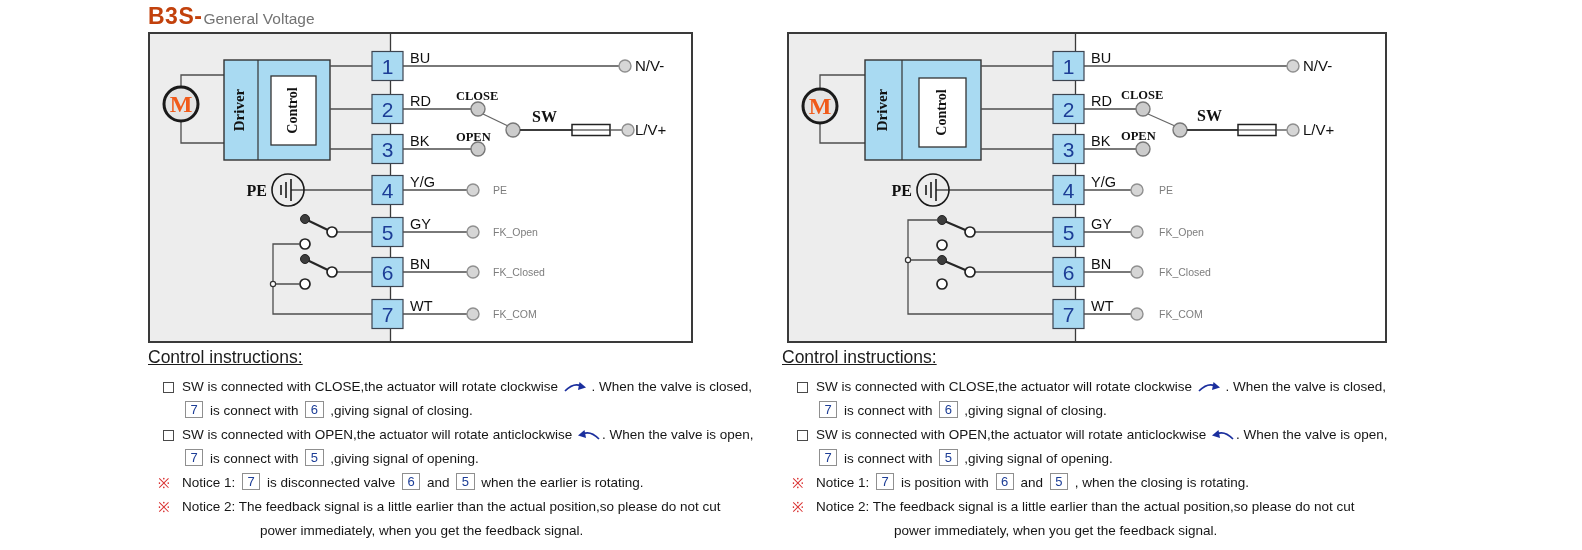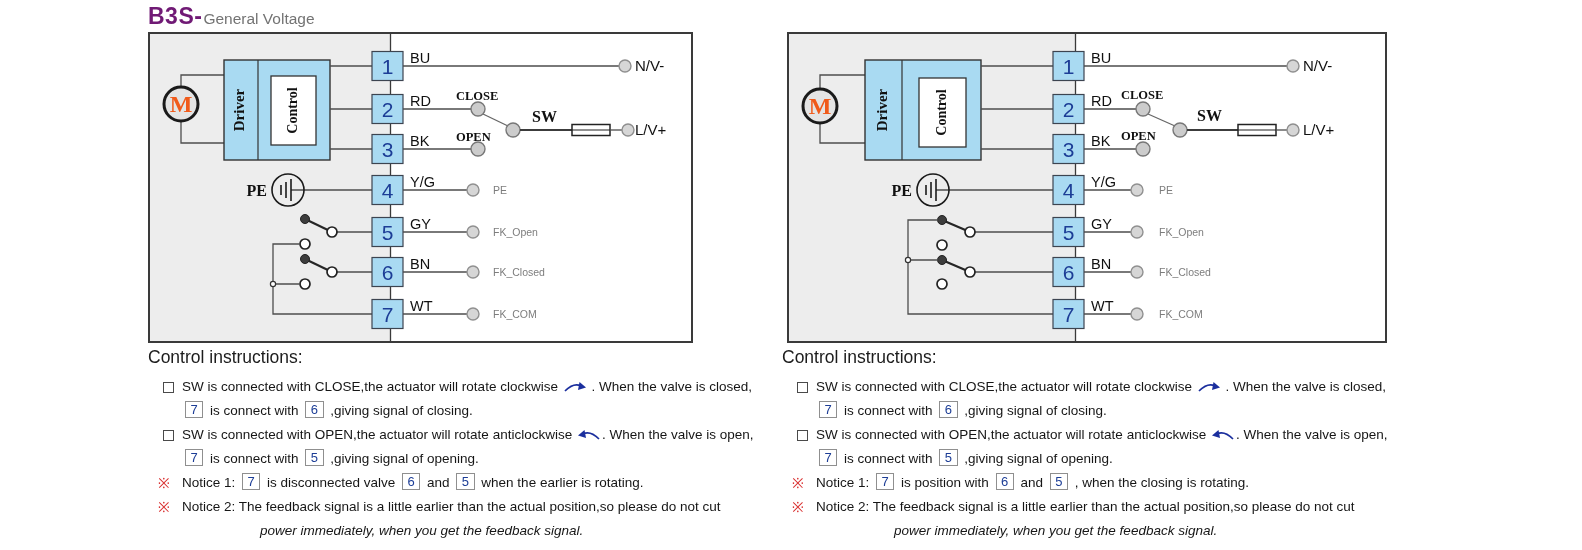--- a/index.html
+++ b/index.html
@@ -1,26 +1,26 @@
 <!DOCTYPE html>
 <html><head>
 <meta charset="utf-8">
 <style>
   html,body{margin:0;padding:0;background:#fff;}
   body{width:1582px;height:550px;position:relative;font-family:"Liberation Sans",sans-serif;overflow:hidden;}
   .panel{position:absolute;top:3px;width:620px;height:545px;}
   .ptitle{position:absolute;top:0;left:0;white-space:nowrap;}
-  .model{font-weight:bold;font-size:23px;color:#701a75;letter-spacing:.5px;}
+  .model{font-weight:bold;font-size:23px;color:#c2410c;letter-spacing:.5px;}
   .variant{font-size:15.5px;color:#737373;margin-left:1px;}
   svg.diag{position:absolute;top:29px;left:0;}
   .panel.p2 svg.diag{left:5px;}
   .instructions{position:absolute;top:344px;left:0;width:640px;}
-  .ihead{font-size:17.5px;color:#1c1c1c;margin-bottom:7px;}
+  .ihead{font-size:17.5px;color:#1c1c1c;margin-bottom:7px;text-decoration:underline;}
   .iline{position:relative;padding-left:34px;font-size:13.5px;line-height:24px;color:#161616;white-space:nowrap;}
-  .iline.wrap{padding-left:112px;font-style:italic;}
+  .iline.wrap{padding-left:112px;}
   .mark.cb{display:inline-block;position:absolute;left:15px;top:7px;width:9px;height:9px;border:1.5px solid #4a4a4a;background:#fff;}
   .mark.nt{position:absolute;left:10px;top:0;color:#D93030;font-size:14px;}
   .numbox{display:inline-block;border:1px solid #8f8f8f;background:#fff;color:#1C3D96;padding:0 4.5px;margin:0 3px;font-size:13px;line-height:15px;vertical-align:1px;}
   .rotarrow{vertical-align:-2px;margin:0 1px;}
 </style>
 </head>
 <body>
 
 <section class="panel p1" style="left:148px;">
   <div class="ptitle">

